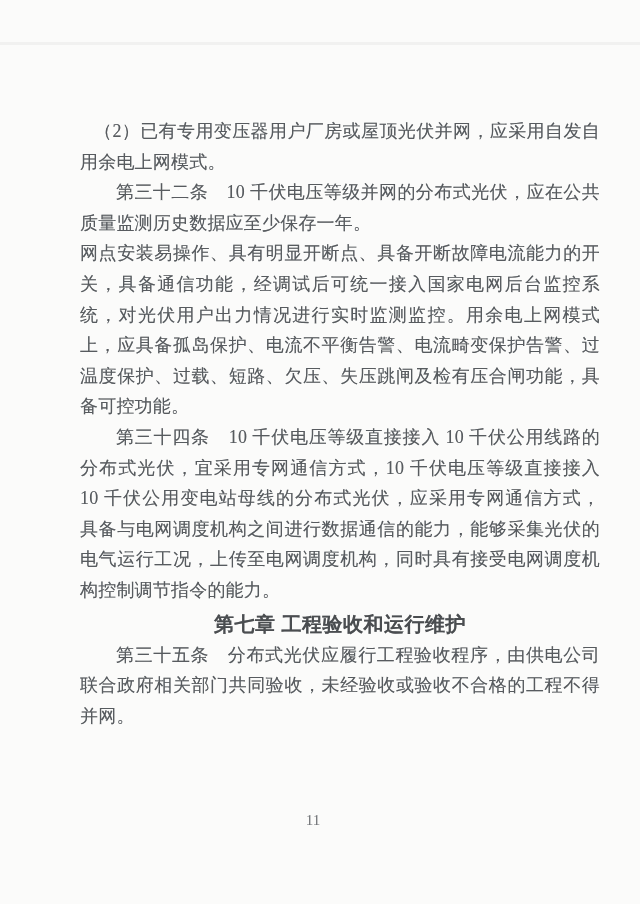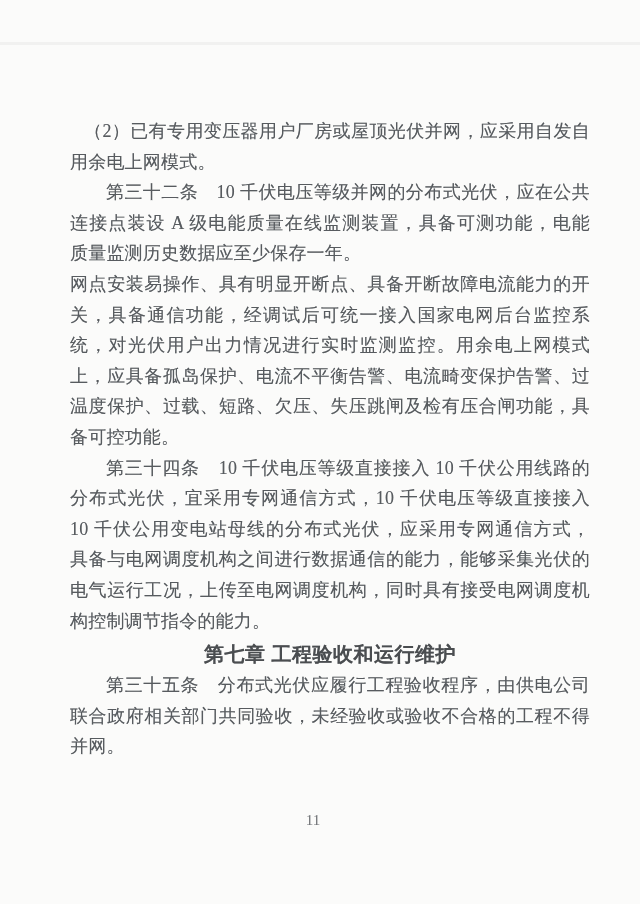--- a/index.html
+++ b/index.html
@@ -20,21 +20,21 @@
     position: absolute;
     top: 42px;
     left: 0;
     width: 100%;
     height: 3px;
     background: rgba(160, 160, 158, 0.10);
   }
   .content {
     position: absolute;
     top: 116px;
-    left: 70px;
+    left: 80px;
     width: 520px;
   }
   .line {
     font-size: 18px;
     line-height: 30.6px;
     height: 30.6px;
     color: #575b5f;
     letter-spacing: 0.2px;
     text-align: justify;
     text-align-last: justify;
@@ -80,21 +80,20 @@
 </head>
 <body>
 
 <div class="page">
   <div class="scan-artifact"></div>
 
   <div class="content">
     <div class="line paren">（2）已有专用变压器用户厂房或屋顶光伏并网，应采用自发自</div>
     <div class="line end">用余电上网模式。</div>
     <div class="line first">第三十二条　10 千伏电压等级并网的分布式光伏，应在公共</div>
-    <div class="line">连接点装设 A 级电能质量在线监测装置，具备可测功能，电能</div>
     <div class="line end">质量监测历史数据应至少保存一年。</div>
     <div class="line">网点安装易操作、具有明显开断点、具备开断故障电流能力的开</div>
     <div class="line">关，具备通信功能，经调试后可统一接入国家电网后台监控系</div>
     <div class="line">统，对光伏用户出力情况进行实时监测监控。用余电上网模式</div>
     <div class="line">上，应具备孤岛保护、电流不平衡告警、电流畸变保护告警、过</div>
     <div class="line">温度保护、过载、短路、欠压、失压跳闸及检有压合闸功能，具</div>
     <div class="line end">备可控功能。</div>
     <div class="line first">第三十四条　10 千伏电压等级直接接入 10 千伏公用线路的</div>
     <div class="line">分布式光伏，宜采用专网通信方式，10 千伏电压等级直接接入</div>
     <div class="line">10 千伏公用变电站母线的分布式光伏，应采用专网通信方式，</div>

